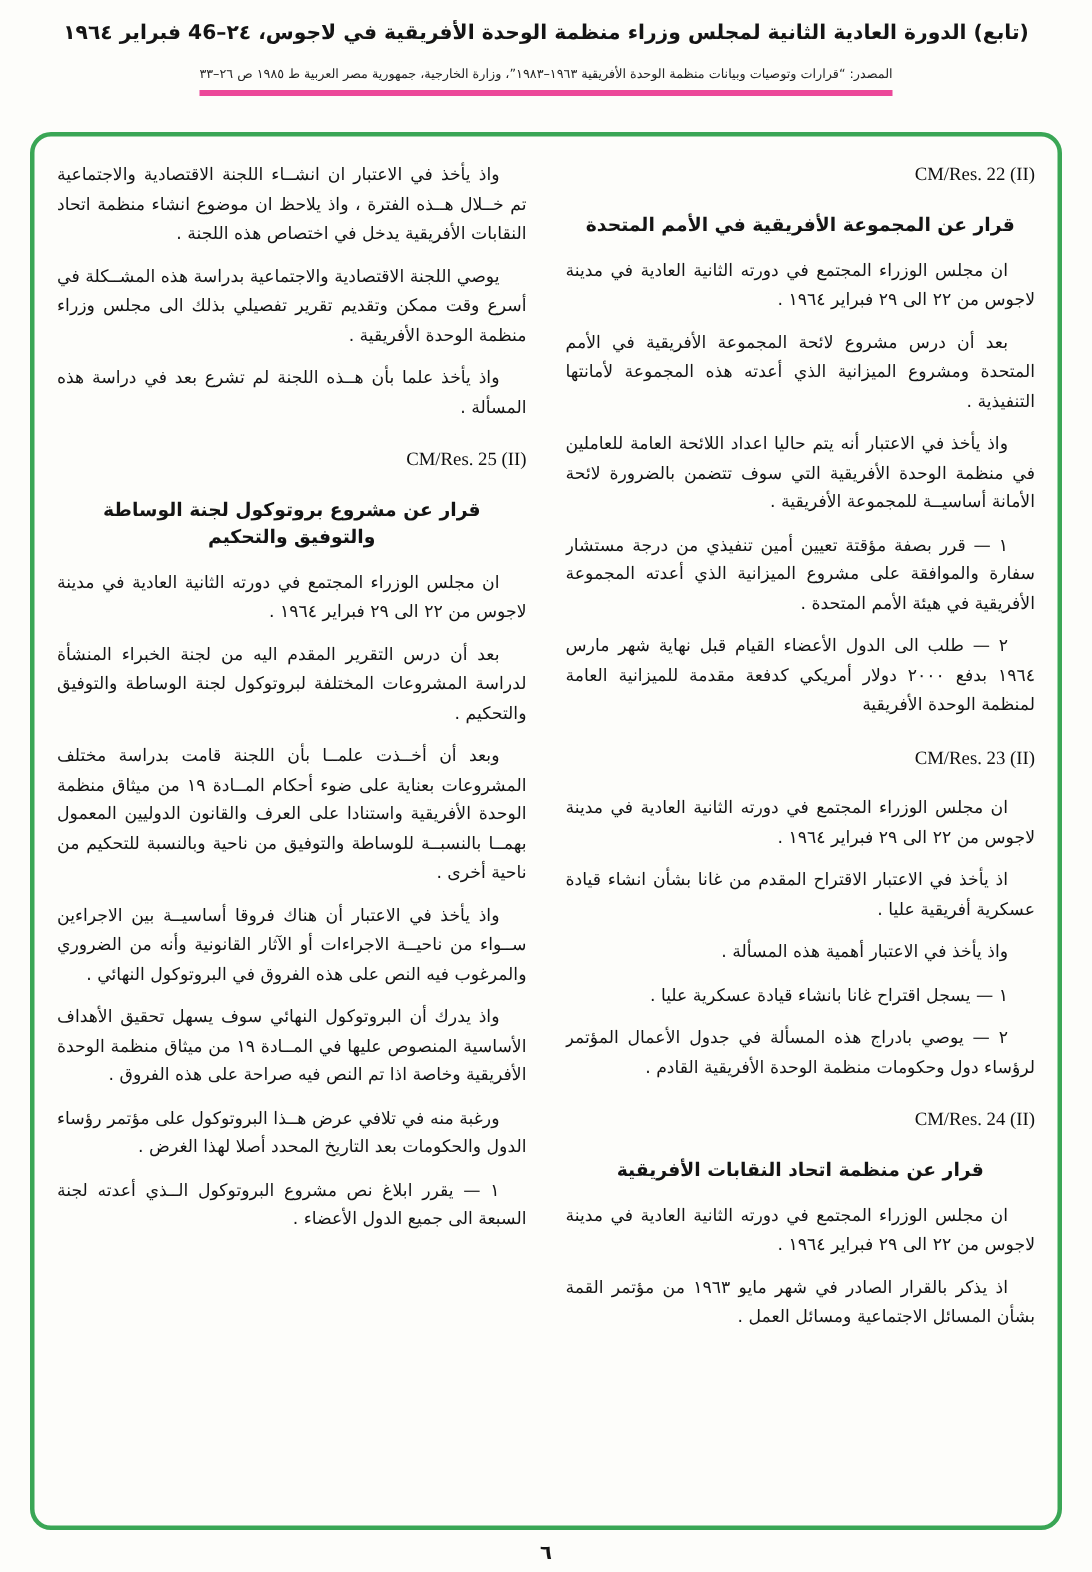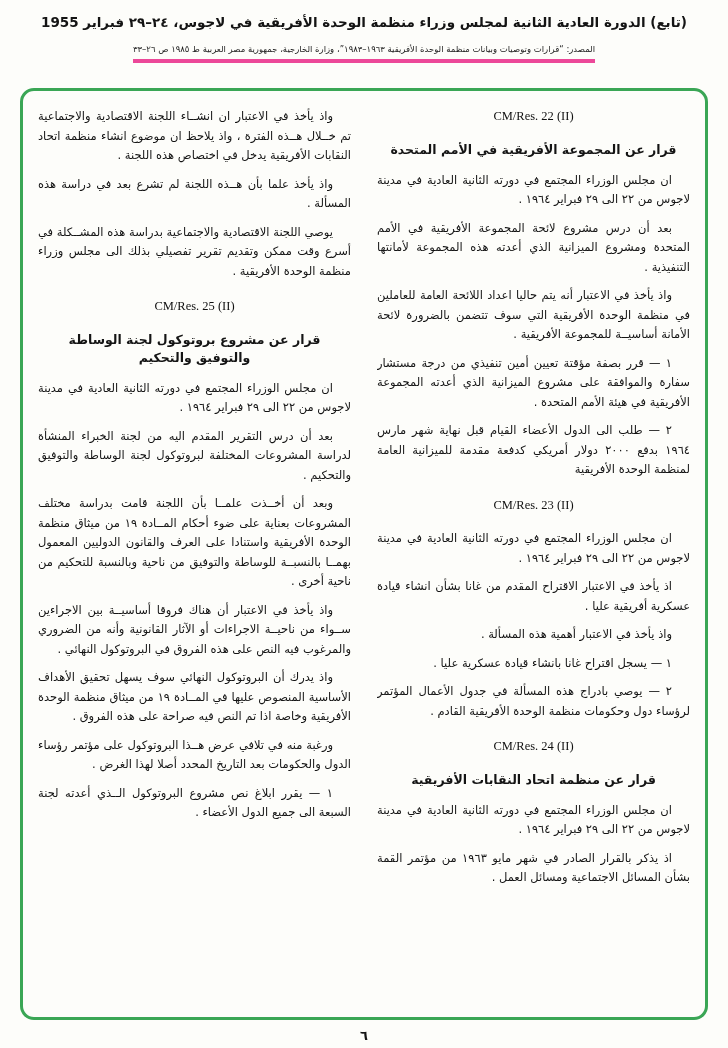--- a/index.html
+++ b/index.html
@@ -53,21 +53,21 @@
   .col {
     flex: 1 1 0;
     direction: rtl;
     text-align: justify;
     font-size: 11.5px;
     line-height: 19.5px;
     overflow: hidden;
   }
   .res-ref {
     direction: ltr;
-    text-align: center;
+    text-align: right;
     font-family: "Liberation Serif", "DejaVu Serif", serif;
     font-size: 12.5px;
     color: #101010;
     margin: 0 0 14px 0;
   }
   section + .res-ref, .resolution + .resolution .res-ref { margin-top: 16px; }
   .resolution { margin: 0; }
   .resolution + .resolution { margin-top: 16px; }
   .res-title {
     text-align: center;
@@ -90,21 +90,21 @@
     font-weight: bold;
     direction: rtl;
   }
 </style>
 </head>
 <body>
 
 <div class="page">
 
   <div class="doc-header">
-    <div class="doc-title">(تابع)  الدورة العادية الثانية لمجلس وزراء منظمة الوحدة الأفريقية في لاجوس، ٢٤–٢٩ فبراير 1955</div>
+    <div class="doc-title">(تابع)  الدورة العادية الثانية لمجلس وزراء منظمة الوحدة الأفريقية في لاجوس، ٢٤–46 فبراير ١٩٦٤</div>
     <div class="doc-source-wrap">
       <span class="doc-source">المصدر: “قرارات وتوصيات وبيانات منظمة الوحدة الأفريقية ١٩٦٣–١٩٨٣”، وزارة الخارجية، جمهورية مصر العربية ط ١٩٨٥ ص ٢٦–٣٣</span>
     </div>
   </div>
 
   <div class="frame">
 
     <div class="col">
 
       <section class="resolution">
@@ -132,22 +132,22 @@
         <p class="para">ان مجلس الوزراء المجتمع في دورته الثانية العادية في مدينة لاجوس من ٢٢ الى ٢٩ فبراير ١٩٦٤ .</p>
         <p class="para">اذ يذكر بالقرار الصادر في شهر مايو ١٩٦٣ من مؤتمر القمة بشأن المسائل الاجتماعية ومسائل العمل .</p>
       </section>
 
     </div>
 
     <div class="col">
 
       <section class="resolution">
         <p class="para">واذ يأخذ في الاعتبار ان انشــاء اللجنة الاقتصادية والاجتماعية تم خــلال هــذه الفترة ، واذ يلاحظ ان موضوع انشاء منظمة اتحاد النقابات الأفريقية يدخل في اختصاص هذه اللجنة .</p>
+        <p class="para">يوصي اللجنة الاقتصادية والاجتماعية بدراسة هذه المشــكلة في أسرع وقت ممكن وتقديم تقرير تفصيلي بذلك الى مجلس وزراء منظمة الوحدة الأفريقية .</p>
         <p class="para">واذ يأخذ علما بأن هــذه اللجنة لم تشرع بعد في دراسة هذه المسألة .</p>
-        <p class="para">يوصي اللجنة الاقتصادية والاجتماعية بدراسة هذه المشــكلة في أسرع وقت ممكن وتقديم تقرير تفصيلي بذلك الى مجلس وزراء منظمة الوحدة الأفريقية .</p>
       </section>
 
       <section class="resolution">
         <div class="res-ref">CM/Res. 25 (II)</div>
         <h2 class="res-title">قرار عن مشروع بروتوكول لجنة الوساطة والتوفيق والتحكيم</h2>
         <p class="para">ان مجلس الوزراء المجتمع في دورته الثانية العادية في مدينة لاجوس من ٢٢ الى ٢٩ فبراير ١٩٦٤ .</p>
         <p class="para">بعد أن درس التقرير المقدم اليه من لجنة الخبراء المنشأة لدراسة المشروعات المختلفة لبروتوكول لجنة الوساطة والتوفيق والتحكيم .</p>
         <p class="para">وبعد أن أخــذت علمــا بأن اللجنة قامت بدراسة مختلف المشروعات بعناية على ضوء أحكام المــادة ١٩ من ميثاق منظمة الوحدة الأفريقية واستنادا على العرف والقانون الدوليين المعمول بهمــا بالنسبــة للوساطة والتوفيق من ناحية وبالنسبة للتحكيم من ناحية أخرى .</p>
         <p class="para">واذ يأخذ في الاعتبار أن هناك فروقا أساسيــة بين الاجراءين ســواء من ناحيــة الاجراءات أو الآثار القانونية وأنه من الضروري والمرغوب فيه النص على هذه الفروق في البروتوكول النهائي .</p>
         <p class="para">واذ يدرك أن البروتوكول النهائي سوف يسهل تحقيق الأهداف الأساسية المنصوص عليها في المــادة ١٩ من ميثاق منظمة الوحدة الأفريقية وخاصة اذا تم النص فيه صراحة على هذه الفروق .</p>

